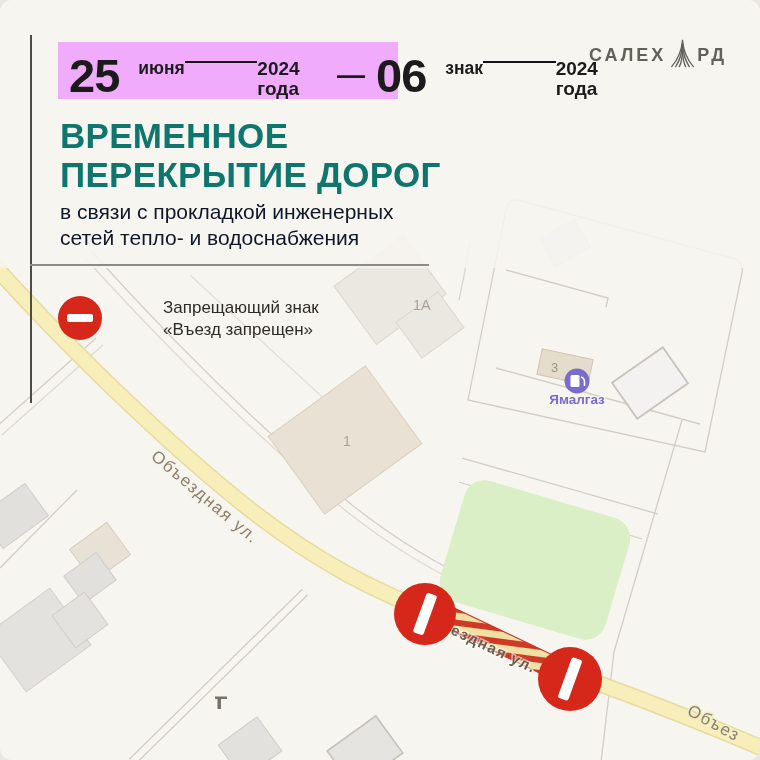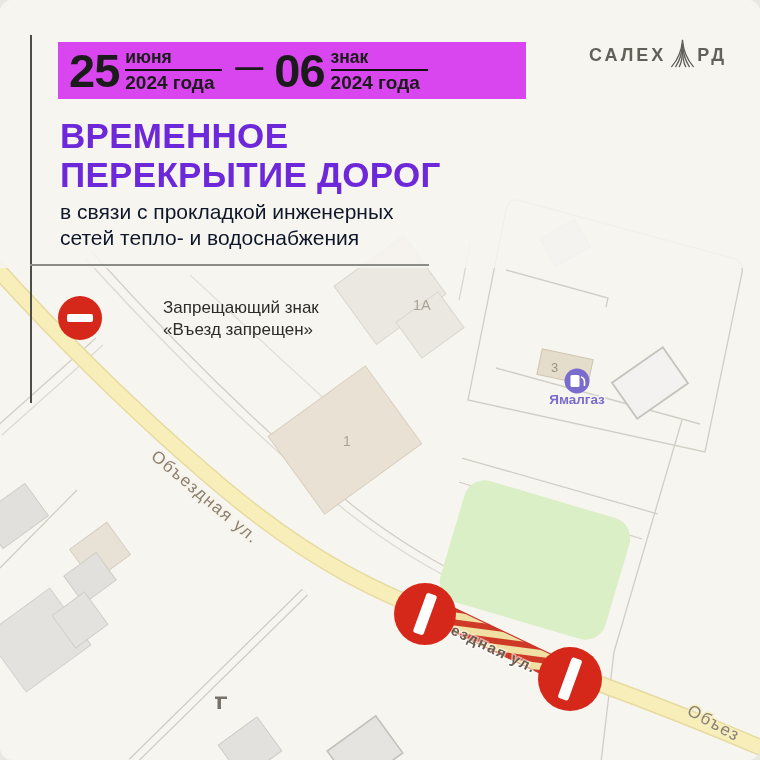--- a/index.html
+++ b/index.html
@@ -6,38 +6,38 @@
   .poster{
     position:relative;width:760px;height:760px;overflow:hidden;
     background:#f7f5f0;border-radius:12px;
     font-family:"Liberation Sans",sans-serif;color:#1b1b1b;
   }
   .map-svg{position:absolute;left:0;top:0;width:760px;height:760px;}
   .vline{position:absolute;left:30px;top:35px;width:2px;height:368px;background:#4d4d48;}
   .hrule{position:absolute;left:30px;top:264px;width:399px;height:2px;background:#8c8c87;}
 
   .banner{
-    position:absolute;left:58px;top:42px;width:468px;height:57px;
-    background:#d946ef;display:flex;align-items:center;padding:0 0 0 11px;box-sizing:border-box;
+    position:absolute;left:58px;top:42px;width:340px;height:57px;
+    background:#f0abfc;display:flex;align-items:flex-end;padding:0 0 0 11px;box-sizing:border-box;
   }
   .banner .day{font-size:47px;font-weight:800;line-height:1;letter-spacing:-1px;}
-  .mstack{display:flex;flex-direction:column;margin-left:6px;}
+  .mstack{display:flex;margin-left:19px;}
   .mstack .mon{font-size:17.5px;font-weight:800;line-height:1.05;}
   .mstack .ul{height:0;border-top:2.5px solid #121212;width:97px;margin:2px 0;}
   .mstack .yr{font-size:19px;font-weight:700;line-height:1.05;}
   .banner .dash{font-size:28px;font-weight:800;margin:0 11px 8px 13px;}
 
   .logo{
     position:absolute;top:39px;right:33px;display:flex;align-items:center;
     color:#61615a;font-size:18px;font-weight:600;letter-spacing:3px;
   }
   .logo svg{margin:0 1px 2px 3px;}
 
   .title-block{position:absolute;left:60px;top:117px;width:460px;}
-  .title-block h1{margin:0;font-size:35px;font-weight:800;line-height:1.1;letter-spacing:0.3px;color:#6d28d9;}
+  .title-block h1{margin:0;font-size:35px;font-weight:800;line-height:1.1;letter-spacing:0.3px;color:#0f766e;}
   .subtitle{margin-top:5px;font-size:21px;line-height:1.24;font-weight:500;color:#0f172a;}
 
   .legend{position:absolute;left:58px;top:296px;display:flex;align-items:flex-start;gap:45px;}
   .no-entry{
     width:44px;height:44px;border-radius:50%;background:#d6271b;flex:0 0 auto;
     display:flex;align-items:center;justify-content:center;
   }
   .no-entry .bar{width:26px;height:8px;background:#ffffff;border-radius:2px;}
   .legend-text{margin-left:16px;font-size:17px;line-height:1.32;font-weight:500;color:#2e2c28;padding-top:1px;}
 </style>

